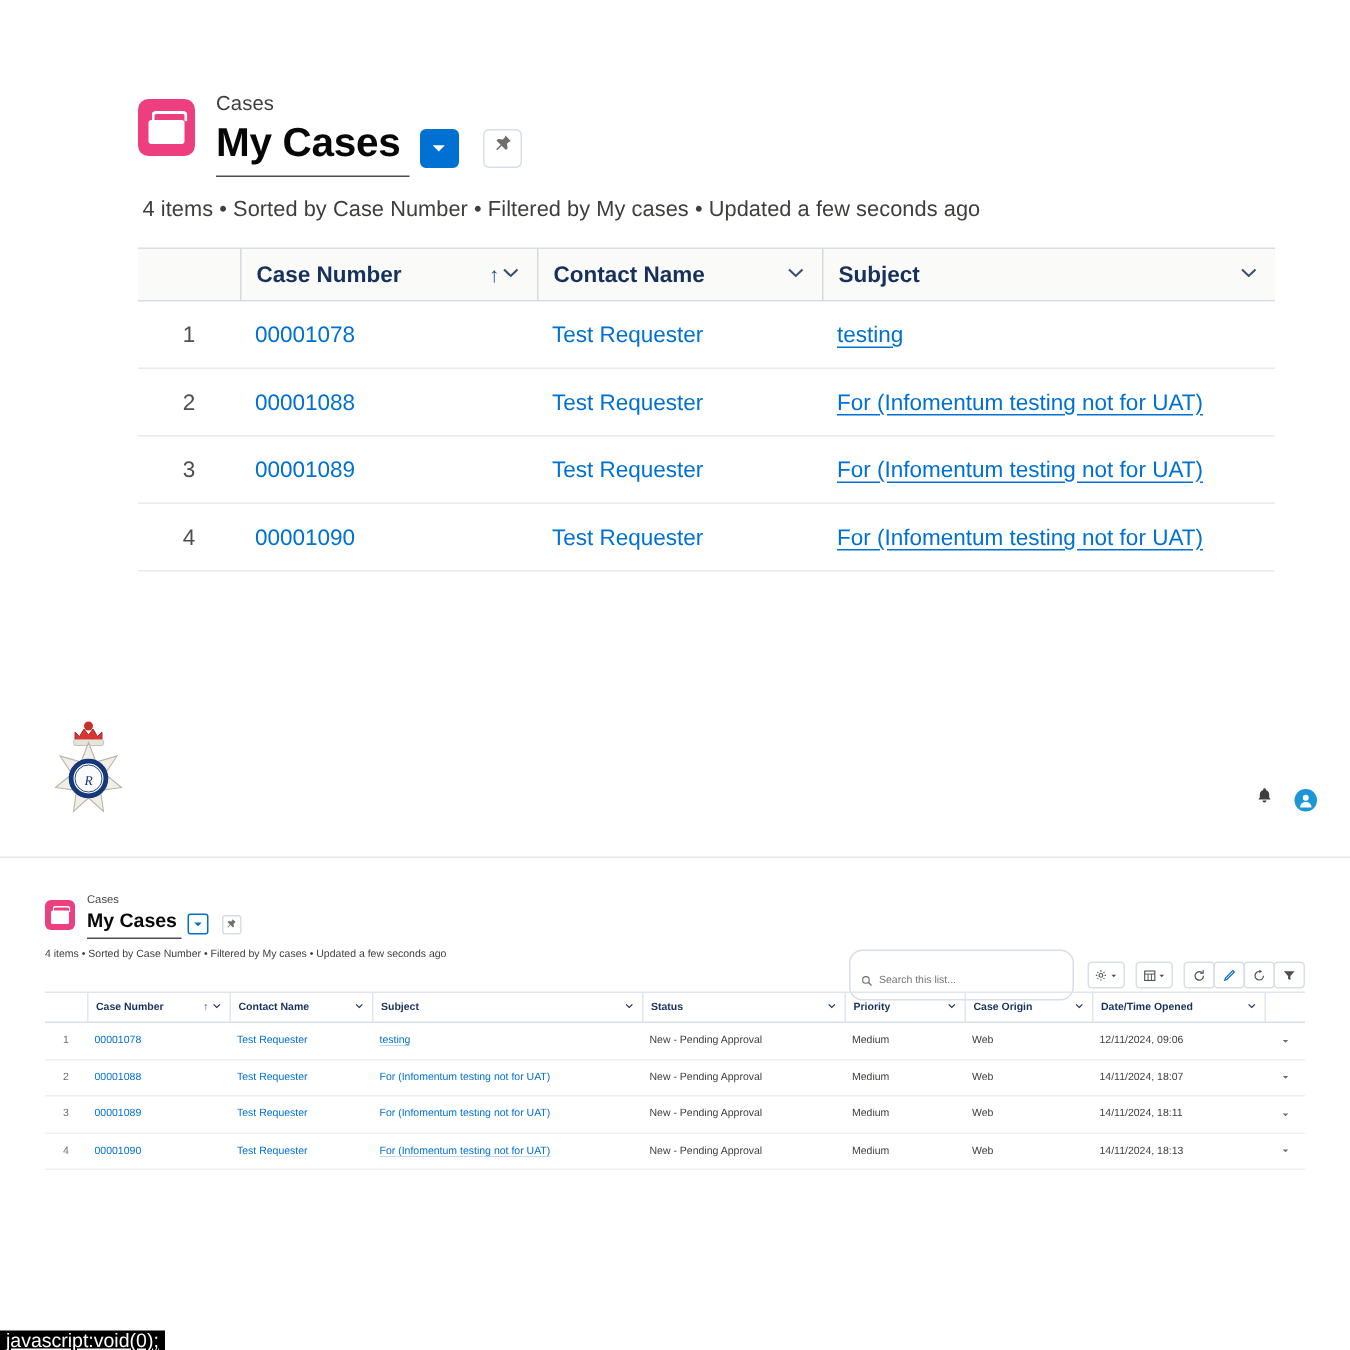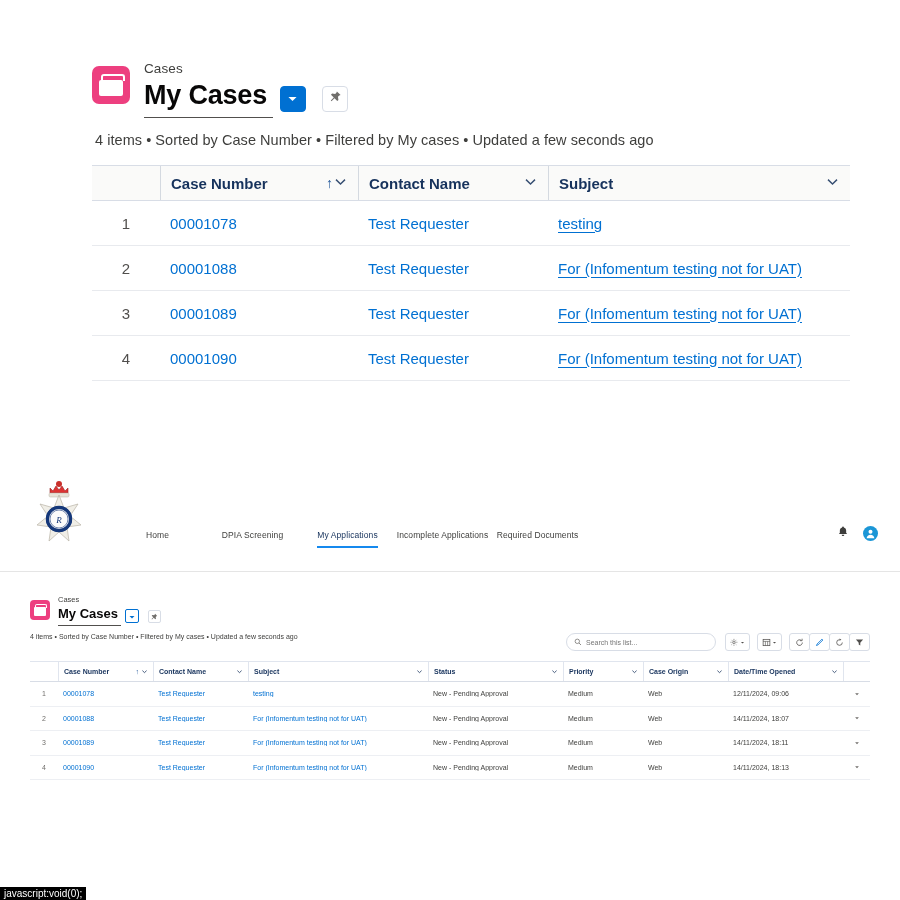--- a/index.html
+++ b/index.html
@@ -130,21 +130,21 @@
   .lw-pin {
     width:13px; height:13px; border:1px solid #d8dde6; border-radius:2px;
     background:#fff; margin-left:9px; display:flex; align-items:center;
     justify-content:center; flex:none;
   }
   .lw-subtitle { margin-top:7px; font-size:7px; color:#3e3e3c; white-space:nowrap; }
 
   .lw-toolbar { position:absolute; right:0; top:38px; display:flex; align-items:center; gap:0; }
   .search-box {
     width:150px; height:18px; border:1px solid #d8dde6; border-radius:9px;
-    background:#fff; display:flex; align-items:center; padding:0 7px; font-size:7px;
+    background:#fff; display:flex; align-items:flex-start; padding:16px 7px; font-size:7px;
     color:#706e6b; gap:4px;
   }
   .search-box input {
     border:none; outline:none; font-size:7px; color:#3e3e3c; background:transparent;
     width:120px; font-family:"Liberation Sans", sans-serif;
   }
   .tb-group { display:flex; align-items:center; margin-left:9px; gap:0; }
   .tb-btn {
     width:21px; height:18px; border:1px solid #d8dde6; border-radius:3px;
     background:#fff; display:flex; align-items:center; justify-content:center;
@@ -175,22 +175,22 @@
   .lw-row { display:flex; height:24.5px; align-items:center; border-bottom:1px solid #edeff3; }
   .lw-row .ltd { padding:0 5px; font-size:7px; color:#3e3e3c; white-space:nowrap; overflow:hidden; }
   .ltd.c-num { color:#706e6b; text-align:center; justify-content:center; }
   .lnk-s { color:#0070d2; text-decoration:none; font-size:7px; }
   .lnk-su { color:#0070d2; text-decoration:underline; text-underline-offset:1.5px; font-size:7px; }
   .row-caret { display:flex; justify-content:center; align-items:center; color:#706e6b; }
 
   
   .statusbar {
     position:absolute; left:0; bottom:0; height:13px; background:#000; color:#fff;
-    font-size:10px; padding:1px 4px; font-family:"Liberation Sans", sans-serif;
-    line-height:11px; white-space:nowrap;
+    font-size:13px; padding:1px 4px; font-family:"Liberation Sans", sans-serif;
+    line-height:11px; white-space:nowrap;text-decoration:underline;
   }
   .bottom-strip { position:absolute; left:0; bottom:0; width:900px; height:13px; }
 </style>
 </head>
 <body>
 
 <div class="page">
 
   <div class="top-section">
 
@@ -292,37 +292,20 @@
         </g>
 
         <circle cx="26" cy="42" r="13" fill="#15387a"></circle>
         <circle cx="26" cy="42" r="10" fill="#fbfbfb"></circle>
         <circle cx="26" cy="42" r="9" fill="none" stroke="#15387a" stroke-width=".6"></circle>
         <text x="26" y="46" font-size="9" font-family="Liberation Serif, serif" fill="#15387a" text-anchor="middle" font-style="italic">R</text>
         <circle cx="26" cy="42" r="12" fill="none" stroke="#15387a" stroke-width="2.4"></circle>
       </svg>
     </div>
 
-    <div class="nav-items">
-      <div class="nav-slot">
-          <div class="nav-item">Home</div>
-        </div>
-      <div class="nav-slot">
-          <div class="nav-item">DPIA Screening</div>
-        </div>
-      <div class="nav-slot">
-          <div class="nav-item active">My Applications</div>
-        </div>
-      <div class="nav-slot">
-          <div class="nav-item">Incomplete Applications</div>
-        </div>
-      <div class="nav-slot">
-          <div class="nav-item">Required Documents</div>
-        </div>
-    </div>
 
     <div class="nav-right">
       <span>
         <svg width="12" height="13" viewBox="0 0 16 16">
           <path d="M8 1.3 C8.7 1.3 9.2 1.8 9.2 2.4 L9.2 2.8 C11 3.3 12.2 4.9 12.2 6.8 L12.2 9.6 L13.4 11.4 L2.6 11.4 L3.8 9.6 L3.8 6.8 C3.8 4.9 5 3.3 6.8 2.8 L6.8 2.4 C6.8 1.8 7.3 1.3 8 1.3 Z" fill="#3e3e3c"></path>
           <path d="M6.3 12.3 L9.7 12.3 C9.7 13.3 8.9 14.1 8 14.1 C7.1 14.1 6.3 13.3 6.3 12.3 Z" fill="#3e3e3c"></path>
         </svg>
       </span>
       <span class="avatar-circ">
         <svg width="11" height="11" viewBox="0 0 16 16">

